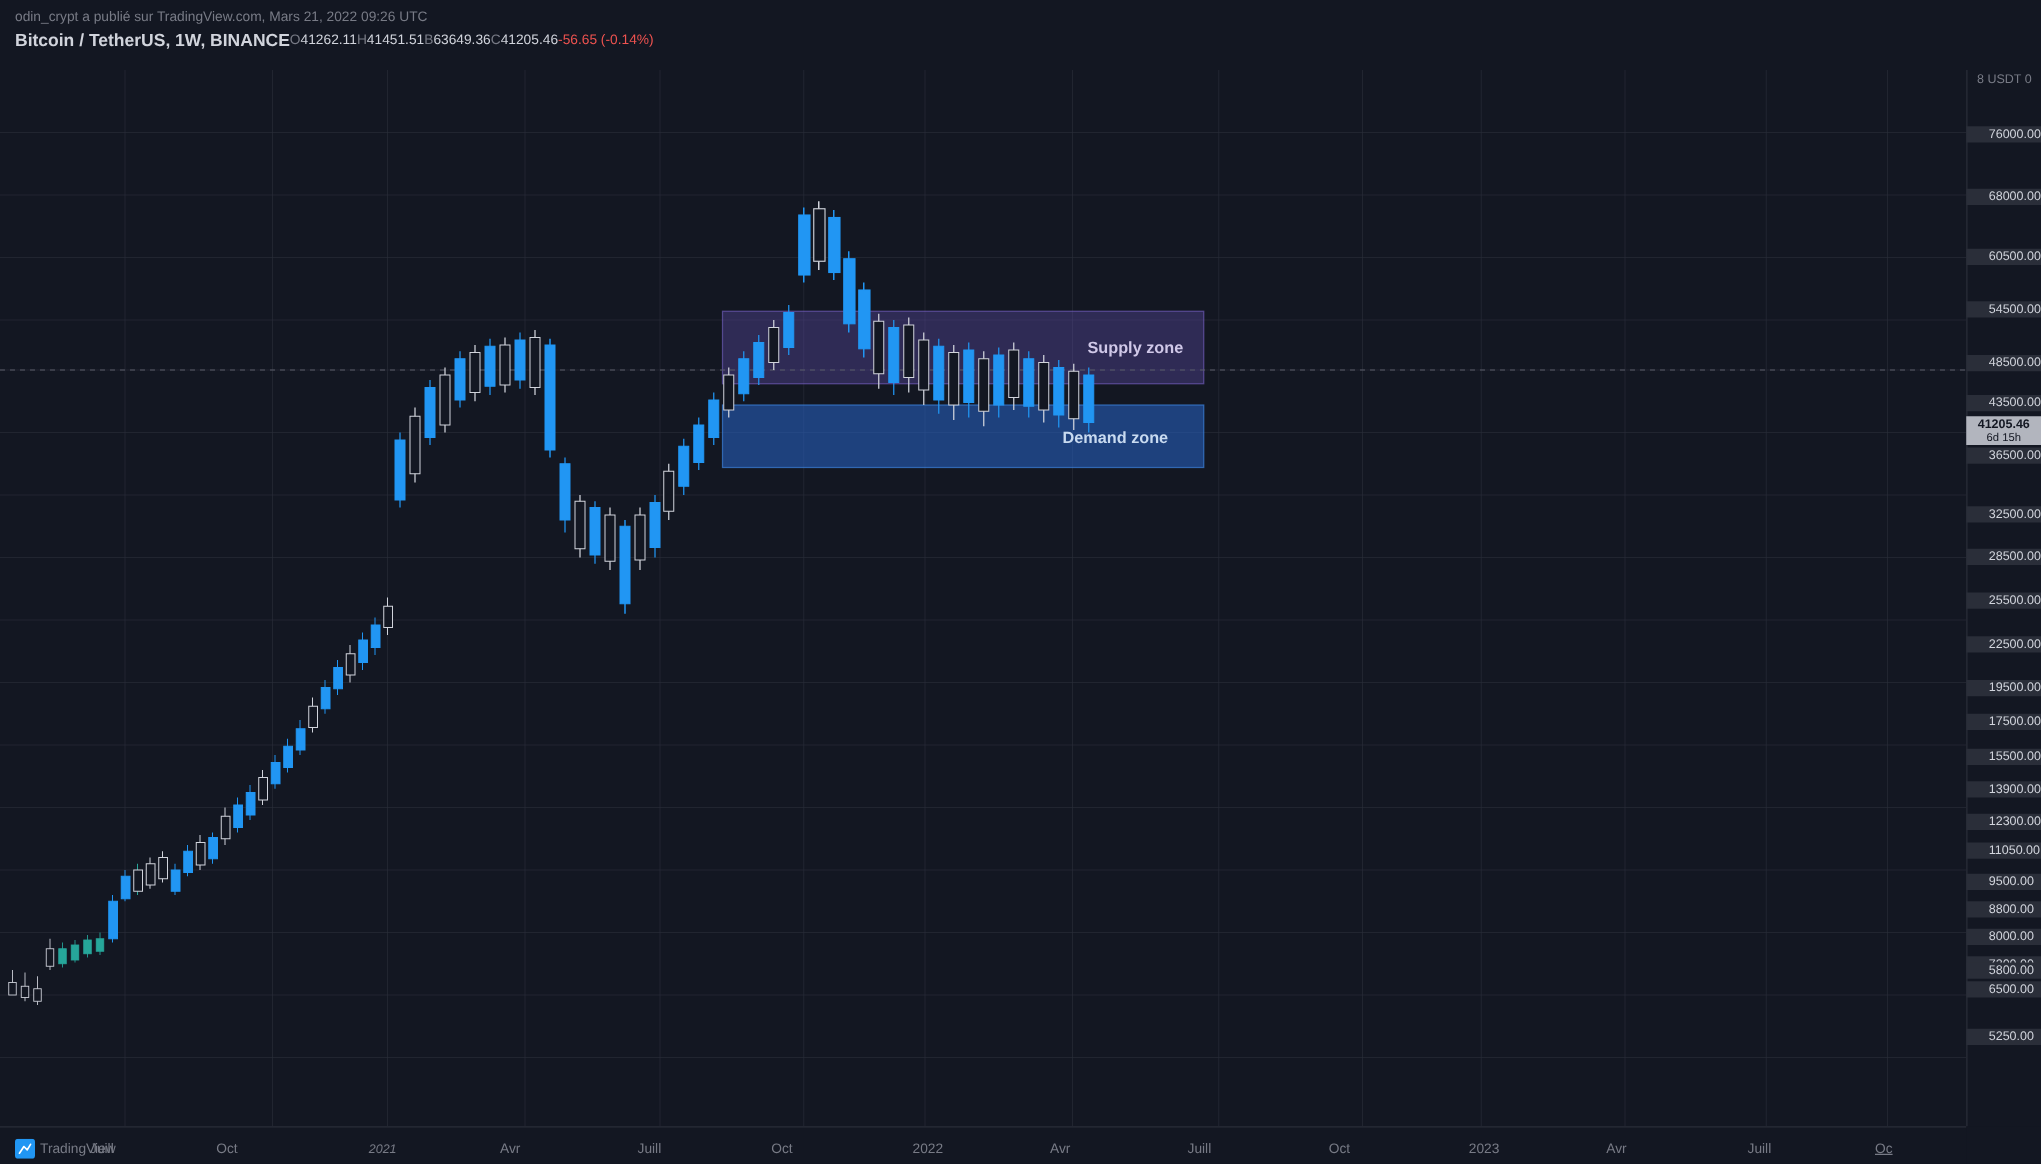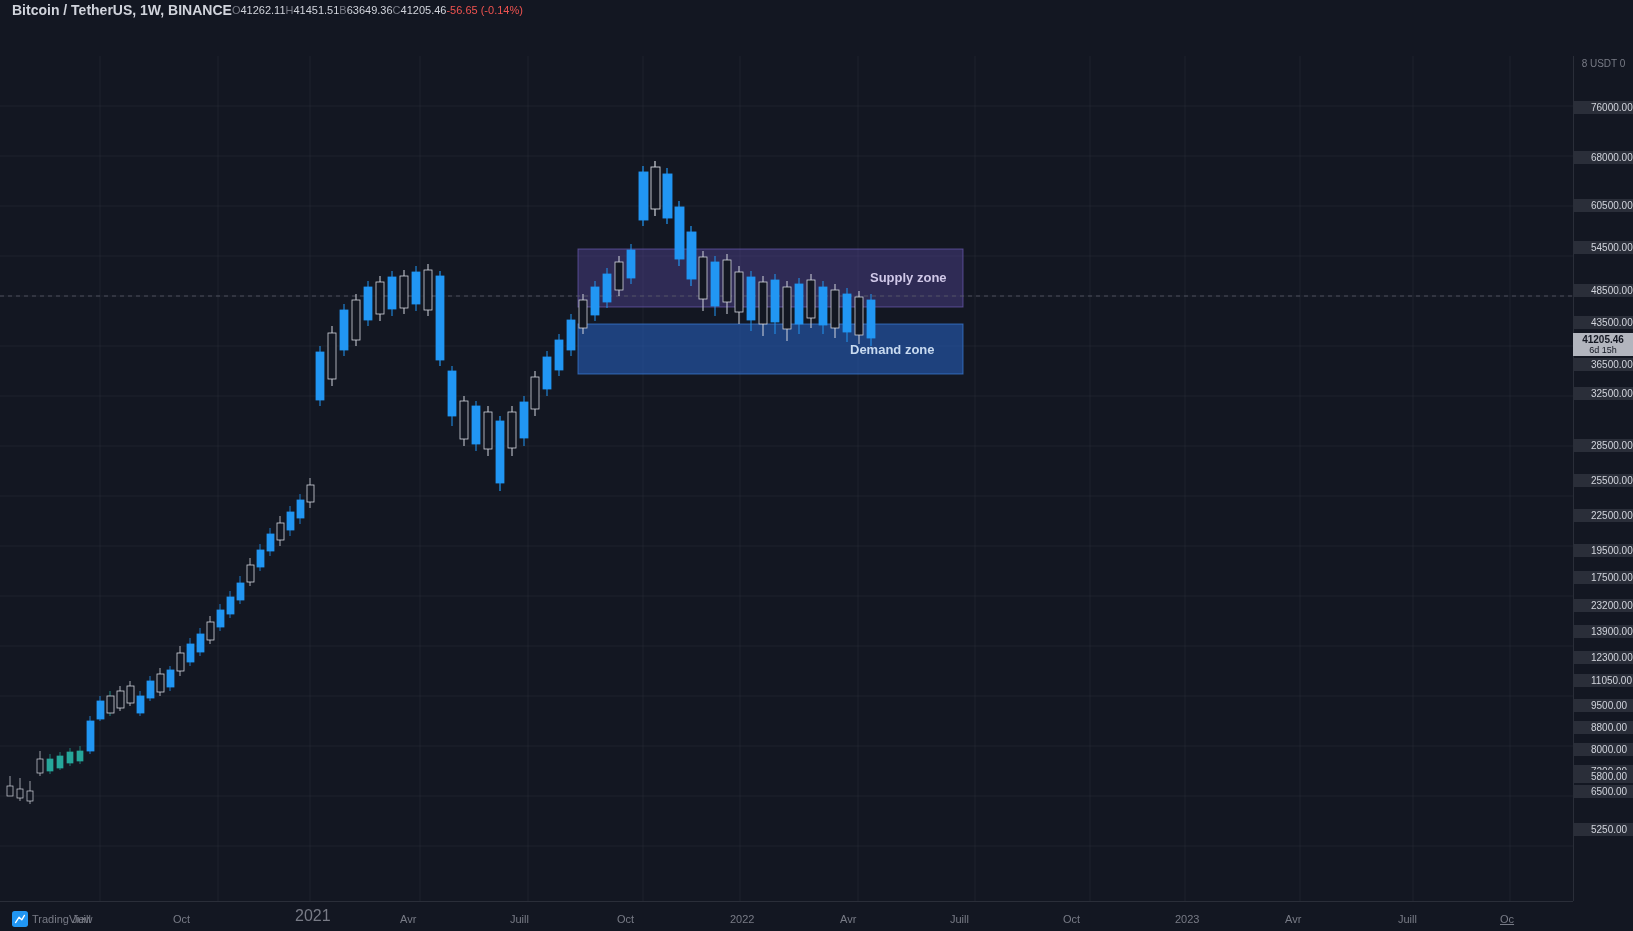--- a/index.html
+++ b/index.html
@@ -123,20 +123,21 @@
       font-size: 9px;
       font-weight: normal;
     }
   </style>
 </head>
 <body>
 
 <div id="chart-container">
 
   <div id="top-bar">
+    <div id="attribution">odin_crypt a publié sur TradingView.com, Mars 21, 2022 09:26 UTC</div>
     <div id="ticker-info">
       <span id="ticker-name">Bitcoin / TetherUS, 1W, BINANCE</span>
       <span class="ohlc-label">O</span>
       <span class="ohlc-value">41262.11</span>
       <span class="ohlc-label">H</span>
       <span class="ohlc-value">41451.51</span>
       <span class="ohlc-label">B</span>
       <span class="ohlc-value">63649.36</span>
       <span class="ohlc-label">C</span>
       <span class="ohlc-value">41205.46</span>
@@ -394,45 +395,45 @@
       <div class="price-label" style="top:80px;">68000.00</div>
       <div class="price-label" style="top:128px;">60500.00</div>
       <div class="price-label" style="top:170px;">54500.00</div>
       <div class="price-label" style="top:213px;">48500.00</div>
       <div class="price-label" style="top:245px;">43500.00</div>
       <div class="current-price-label" style="top:262px;">
         <div>41205.46</div>
         <div class="current-price-sub">6d 15h</div>
       </div>
       <div class="price-label" style="top:287px;">36500.00</div>
-      <div class="price-label" style="top:316px;text-align:center;">32500.00</div>
+      <div class="price-label" style="top:334px;text-align:center;">32500.00</div>
       <div class="price-label" style="top:368px;">28500.00</div>
       <div class="price-label" style="top:403px;">25500.00</div>
       <div class="price-label" style="top:438px;">22500.00</div>
       <div class="price-label" style="top:473px;">19500.00</div>
       <div class="price-label" style="top:500px;">17500.00</div>
-      <div class="price-label" style="top:528px;">23200.00</div>
+      <div class="price-label" style="top:528px;">15500.00</div>
       <div class="price-label" style="top:554px;">13900.00</div>
       <div class="price-label" style="top:580px;">12300.00</div>
       <div class="price-label" style="top:603px;">11050.00</div>
       <div class="price-label" style="top:628px;">9500.00</div>
       <div class="price-label" style="top:650px;">8800.00</div>
       <div class="price-label" style="top:672px;">8000.00</div>
       <div class="price-label" style="top:694px;">7200.00</div>
       <div class="price-label" style="top:714px;">6500.00</div>
       <div class="price-label" style="top:699px;">5800.00</div>
       <div class="price-label" style="top:752px;">5250.00</div>
     </div>
   </div>
 
   <div id="x-axis" style="display:flex; align-items:center; padding: 0 0 0 0; margin-top: 48px;">
     <div style="position:relative; width:100%; height:100%;">
       <span style="position:absolute; left:72px; bottom:6px; font-size:11px; color:#787b86;">Juill</span>
       <span style="position:absolute; left:173px; bottom:6px; font-size:11px; color:#787b86;">Oct</span>
-      <span style="position:absolute; left:295px; bottom:6px; font-size:16px; color:#787b86;">2021</span>
+      <span style="position:absolute; left:295px; bottom:6px; font-size:10px; color:#787b86;font-style:italic;">2021</span>
       <span style="position:absolute; left:400px; bottom:6px; font-size:11px; color:#787b86;">Avr</span>
       <span style="position:absolute; left:510px; bottom:6px; font-size:11px; color:#787b86;">Juill</span>
       <span style="position:absolute; left:617px; bottom:6px; font-size:11px; color:#787b86;">Oct</span>
       <span style="position:absolute; left:730px; bottom:6px; font-size:11px; color:#787b86;">2022</span>
       <span style="position:absolute; left:840px; bottom:6px; font-size:11px; color:#787b86;">Avr</span>
       <span style="position:absolute; left:950px; bottom:6px; font-size:11px; color:#787b86;">Juill</span>
       <span style="position:absolute; left:1063px; bottom:6px; font-size:11px; color:#787b86;">Oct</span>
       <span style="position:absolute; left:1175px; bottom:6px; font-size:11px; color:#787b86;">2023</span>
       <span style="position:absolute; left:1285px; bottom:6px; font-size:11px; color:#787b86;">Avr</span>
       <span style="position:absolute; left:1398px; bottom:6px; font-size:11px; color:#787b86;">Juill</span>

